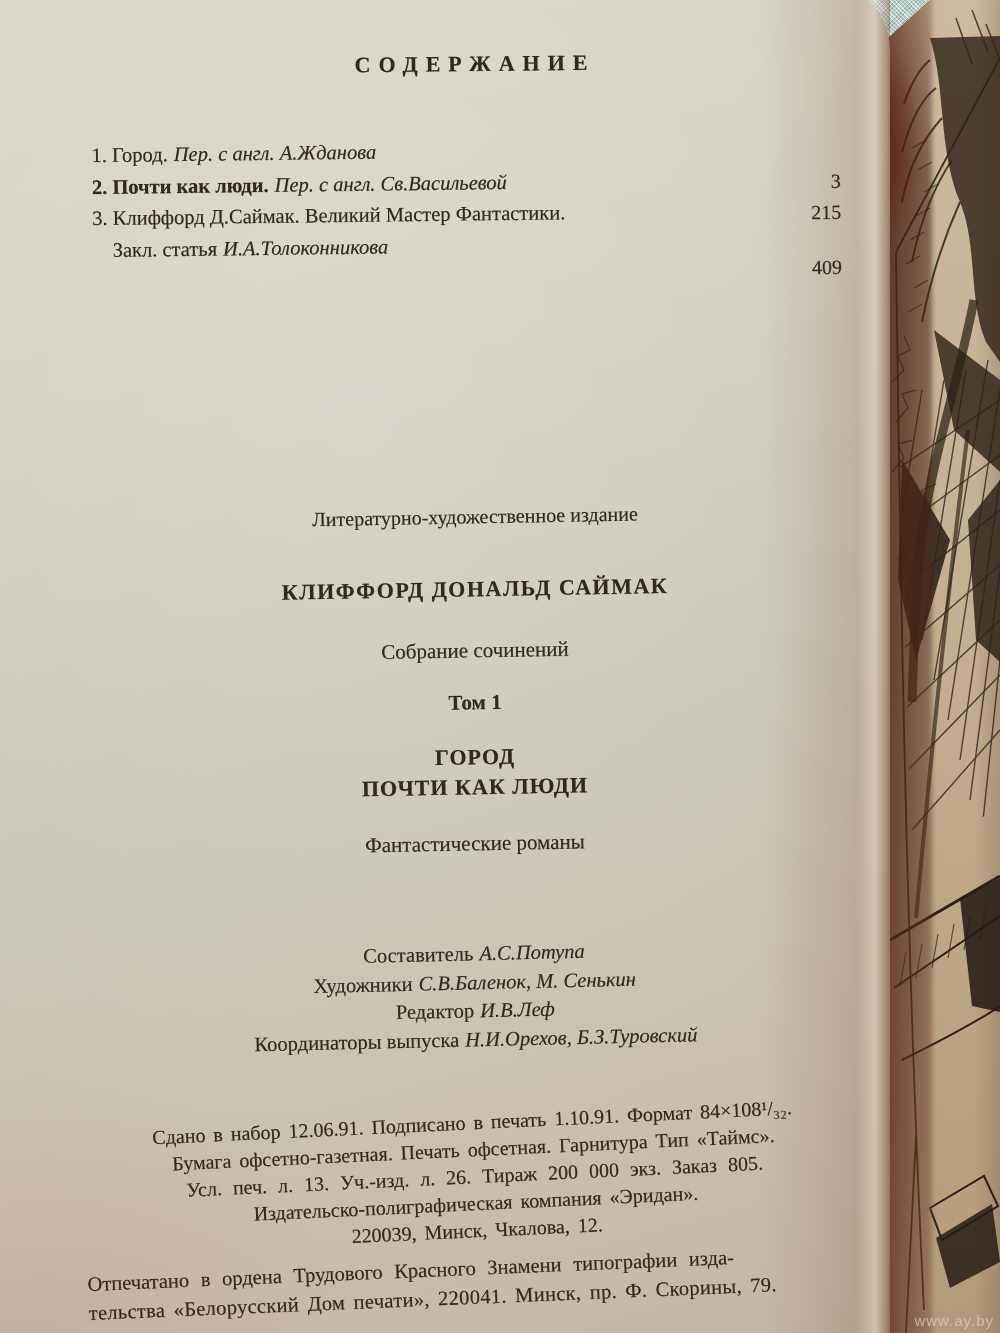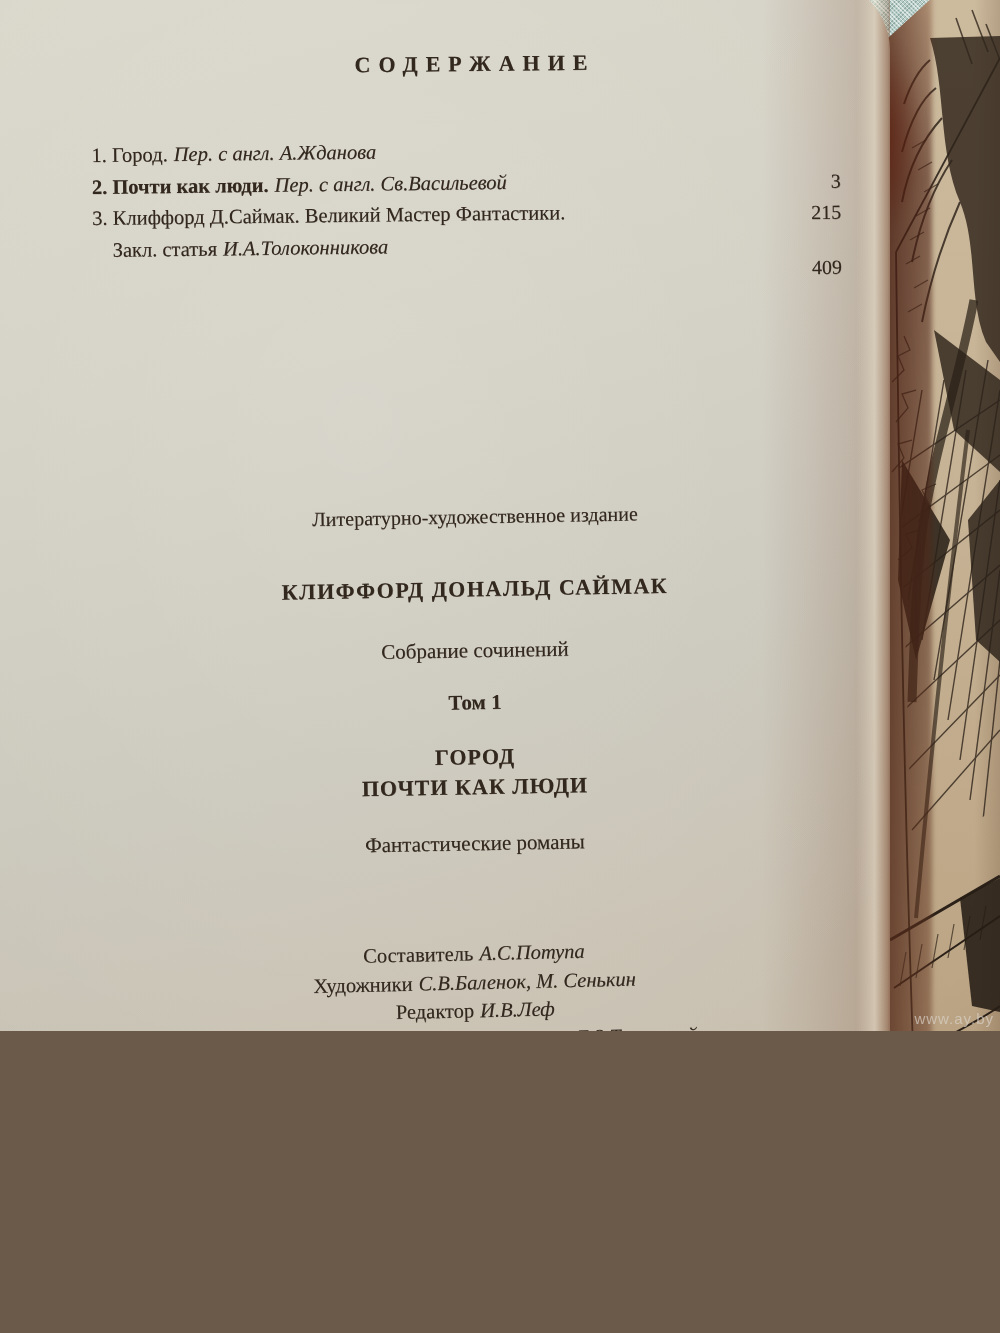--- a/index.html
+++ b/index.html
@@ -1,18 +1,18 @@
 <!DOCTYPE html>
 <html><head>
 <meta charset="utf-8">
 <style>
   html,body{margin:0;padding:0;}
   body{width:1000px;height:1333px;overflow:hidden;background:#6b5a4a;
        font-family:"Liberation Serif","DejaVu Serif",serif;}
-  .photo{position:relative;width:1000px;height:1031px;overflow:hidden;}
+  .photo{position:relative;width:1000px;height:1333px;overflow:hidden;}
 
   
   .next-page{position:absolute;left:872px;top:0;width:128px;height:1333px;z-index:1;
     background:
       linear-gradient(to right, rgba(0,0,0,0) 80%, rgba(70,40,22,.18) 100%),
       linear-gradient(to bottom,#cdbb9e 0%,#c6b294 38%,#bda686 72%,#b49b7c 100%);}
   .next-page svg{position:absolute;left:0;top:0;width:128px;height:1333px;}
 
   
   .gutter{position:absolute;left:854px;top:-12px;width:78px;height:1360px;z-index:2;

